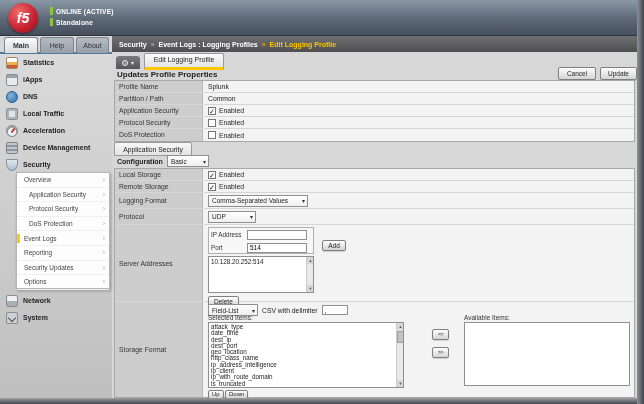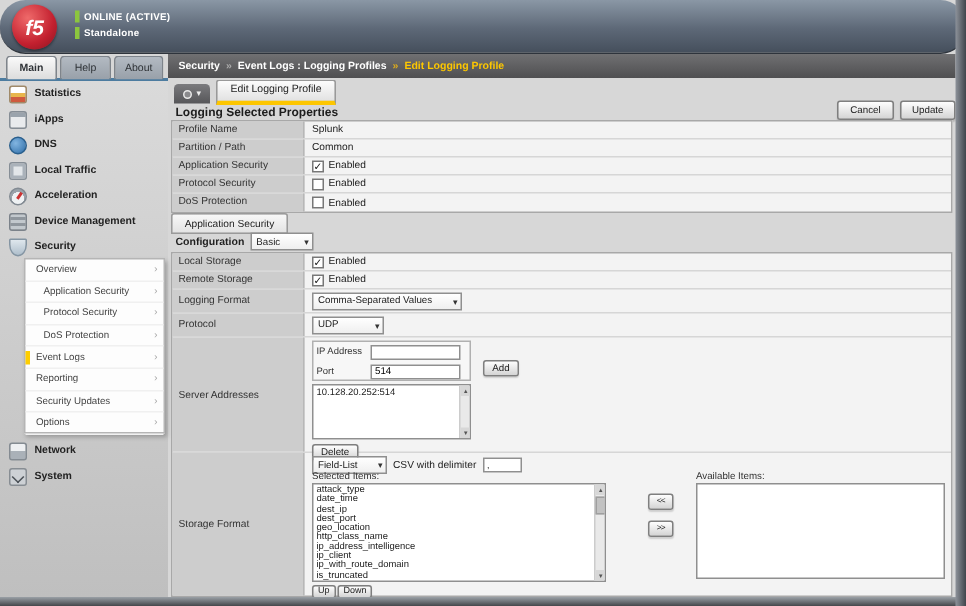--- a/index.html
+++ b/index.html
@@ -10,21 +10,21 @@
 
   
   .frame-right  { position:absolute; top:0; right:0; width:7px; height:100%;
                   background:linear-gradient(90deg,#8d929a,#40454c); z-index:60; }
   .frame-bottom { position:absolute; left:0; bottom:0; width:100%; height:6px;
                   background:linear-gradient(180deg,#9aa0a6,#45474b); z-index:59; }
 
   
   .top-header { position:absolute; left:0; top:0; width:644px; height:36px;
                 background:linear-gradient(180deg,#8a97a5 0%,#5d6877 55%,#454f5c 100%);
-                border-bottom:1px solid #2e343c;border-radius:17px; }
+                border-bottom:1px solid #2e343c; }
   .logo { position:absolute; left:8px; top:3px; width:30px; height:30px; border-radius:50%;
           background:radial-gradient(circle at 35% 30%,#ef6a6a,#c3202f 60%,#871320);
           display:flex; align-items:center; justify-content:center;
           color:#fff; font-weight:bold; font-style:italic; font-size:14px;
           box-shadow:0 1px 2px rgba(0,0,0,.45); z-index:5; }
   .status { position:absolute; left:50px; top:7px; }
   .status-line { display:flex; align-items:center; margin-bottom:3px; }
   .gbar { width:3px; height:8px; background:#8cc63e; margin-right:3px; }
   .status-text { color:#fff; font-weight:bold; font-size:6.5px; letter-spacing:.2px; }
 
@@ -269,21 +269,21 @@
     <span class="crumb-sep gold">»</span>
     <span class="crumb-current">Edit Logging Profile</span>
   </div>
 
   <div class="menu-btn">
     <span class="menu-circle"></span>
     <span class="menu-caret"></span>
   </div>
   <div class="edit-tab">Edit Logging Profile</div>
 
-  <div class="props-title">Logging Selected Properties</div>
+  <div class="props-title">Updates Profile Properties</div>
   <div class="btn cancel-btn">Cancel</div>
   <div class="btn update-btn">Update</div>
 
   <div class="tbl tbl1">
     <div class="row h12">
       <div class="cell-label">Profile Name</div>
       <div class="cell-value">
           <span>Splunk</span>
         </div>
     </div>

